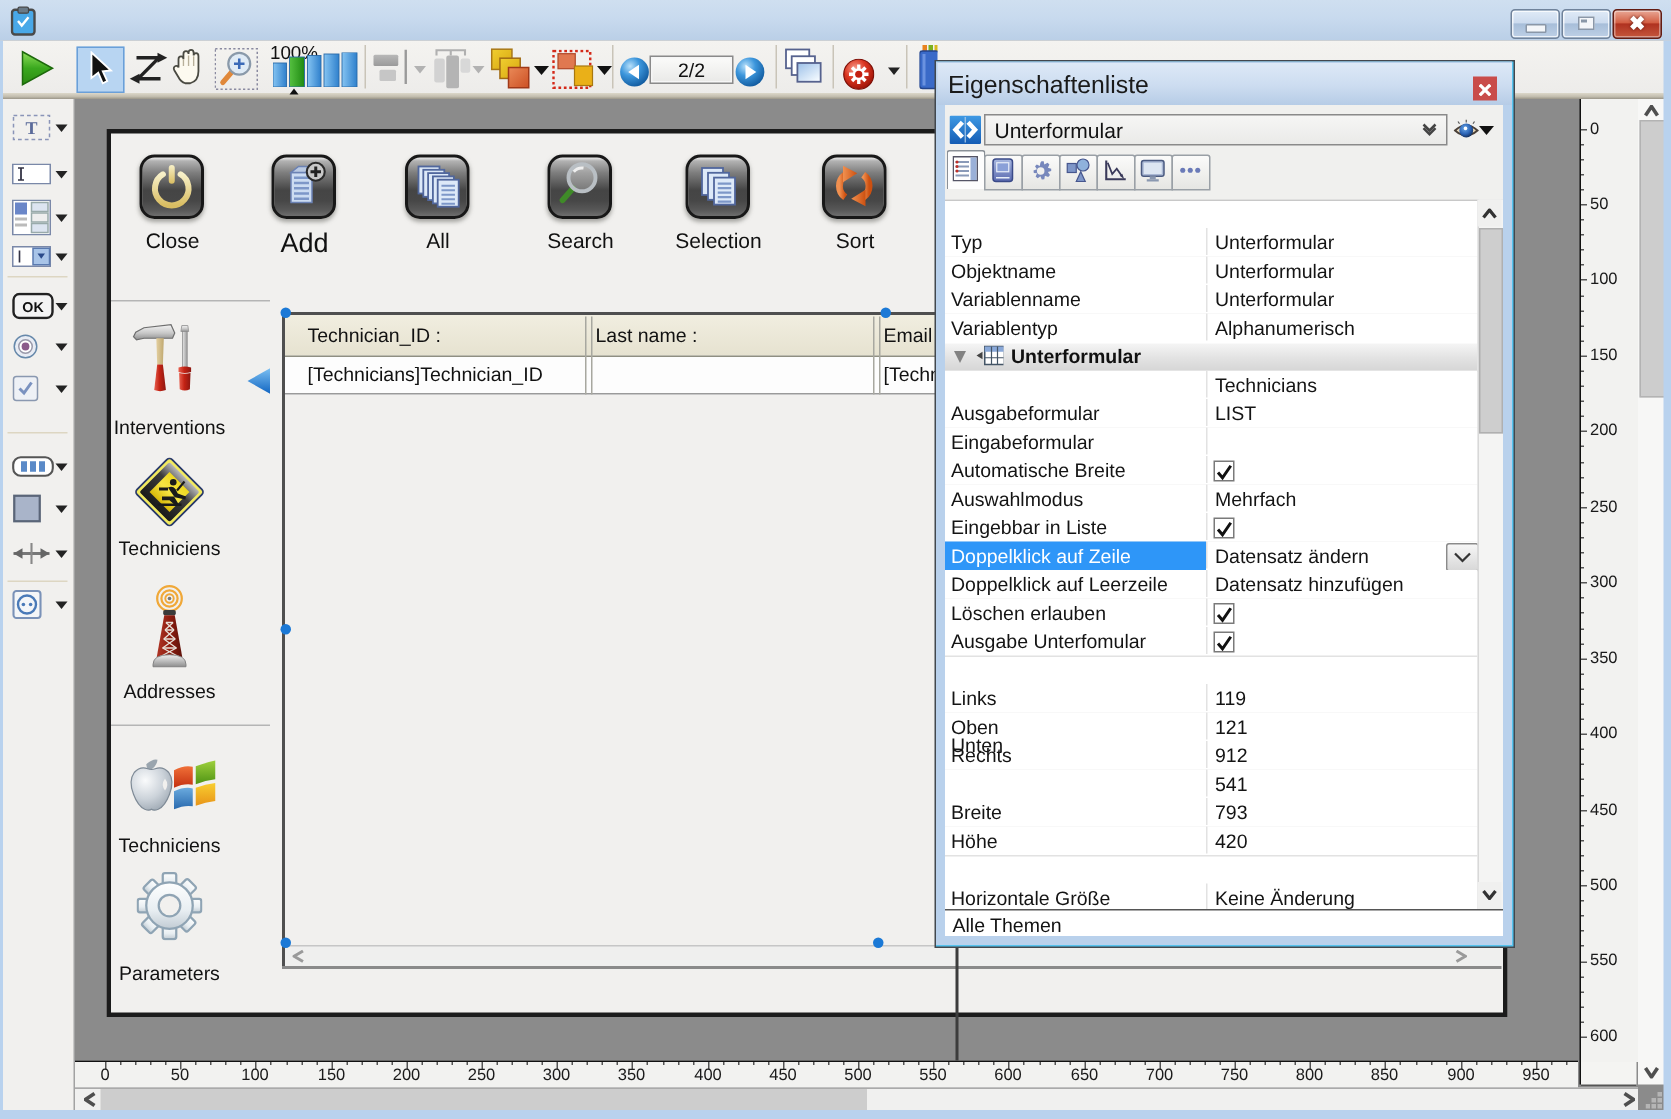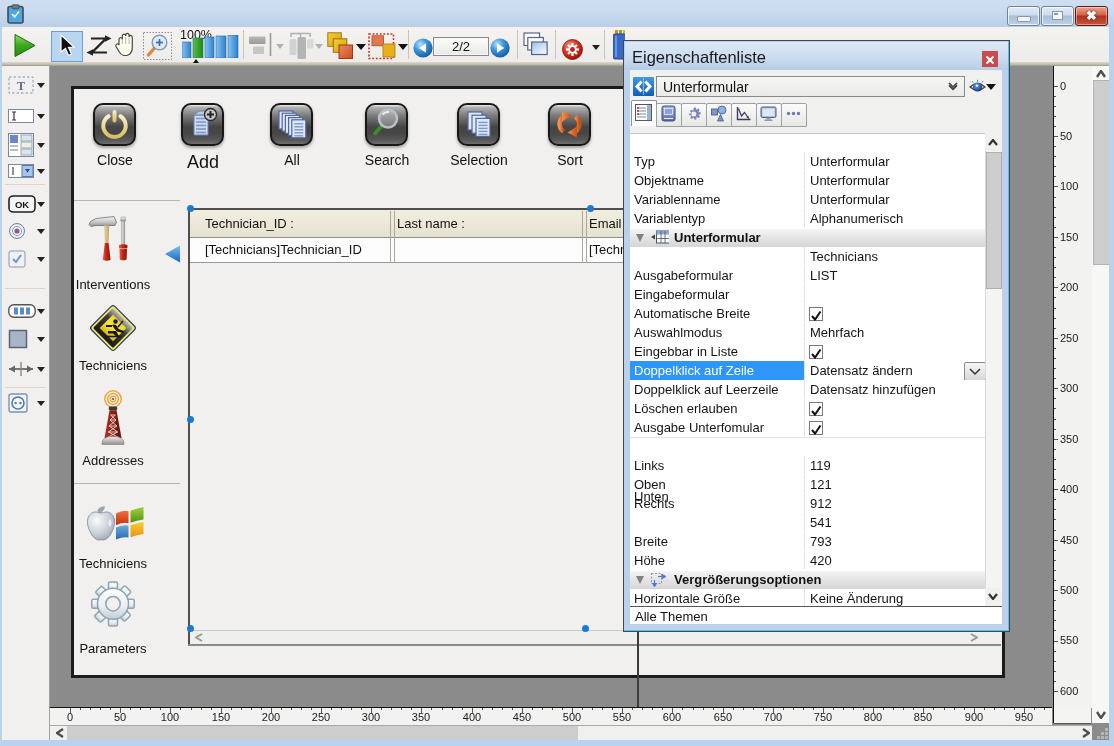--- a/index.html
+++ b/index.html
@@ -960,33 +960,20 @@
 <div class="row-lab" style="top:487px;">Unten</div>
 <div class="row-val" style="top:513px;">541</div>
 <div class="abs" style="left:630px;top:532px;width:355px;height:19px;background:#fff;border-bottom:1px solid #e2e2e2;"></div>
 <div class="abs" style="left:804px;top:532px;width:1px;height:18px;background:#e2e2e2;"></div>
 <div class="row-lab" style="top:532px;">Breite</div>
 <div class="row-val" style="top:532px;">793</div>
 <div class="abs" style="left:630px;top:551px;width:355px;height:19px;background:#fff;border-bottom:1px solid #e2e2e2;"></div>
 <div class="abs" style="left:804px;top:551px;width:1px;height:18px;background:#e2e2e2;"></div>
 <div class="row-lab" style="top:551px;">Höhe</div>
 <div class="row-val" style="top:551px;">420</div>
-<div class="ghdr" style="top:570px;">
-      <div class="gtri"></div>
-      <div style="position:absolute;left:20px;top:2px;"><svg width="16" height="15">
-          <rect x="1.5" y="1.5" width="10" height="10" fill="none" stroke="#8a98cc" stroke-width="1.1" stroke-dasharray="2,1.5"></rect>
-          <g stroke="#5577cc" stroke-width="1.2" fill="#5577cc">
-            <line x1="8" y1="4.5" x2="13" y2="4.5"></line>
-            <polygon points="15.5,4.5 12.5,2.8 12.5,6.2"></polygon>
-            <line x1="4.5" y1="8" x2="4.5" y2="12"></line>
-            <polygon points="4.5,14.5 2.8,11.5 6.2,11.5"></polygon>
-          </g>
-        </svg></div>
-      <b>Vergrößerungsoptionen</b>
-    </div>
 <div class="abs" style="left:630px;top:589px;width:355px;height:17px;background:#fff;border-bottom:1px solid #e2e2e2;"></div>
 <div class="abs" style="left:804px;top:589px;width:1px;height:18px;background:#e2e2e2;"></div>
 <div class="row-lab" style="top:589px;">Horizontale Größe</div>
 <div class="row-val" style="top:589px;">Keine Änderung</div>
 <div class="abs" style="left:985px;top:133px;width:16px;height:473px;background:#f4f4f3;border-left:1px solid #d8d8d8;"></div>
 <div class="abs" style="left:985px;top:133px;width:16px;height:18px;background:#f0f0ef;"></div>
 <svg class="abs" style="left:988px;top:139px" width="10" height="7">
       <path d="M1 6 L5.0 1 L9 6" fill="none" stroke="#333" stroke-width="2.2"></path>
     </svg>
 <div class="abs" style="left:986px;top:152px;width:14px;height:135px;background:#cecece;border:1px solid #b0b0b0;"></div>

